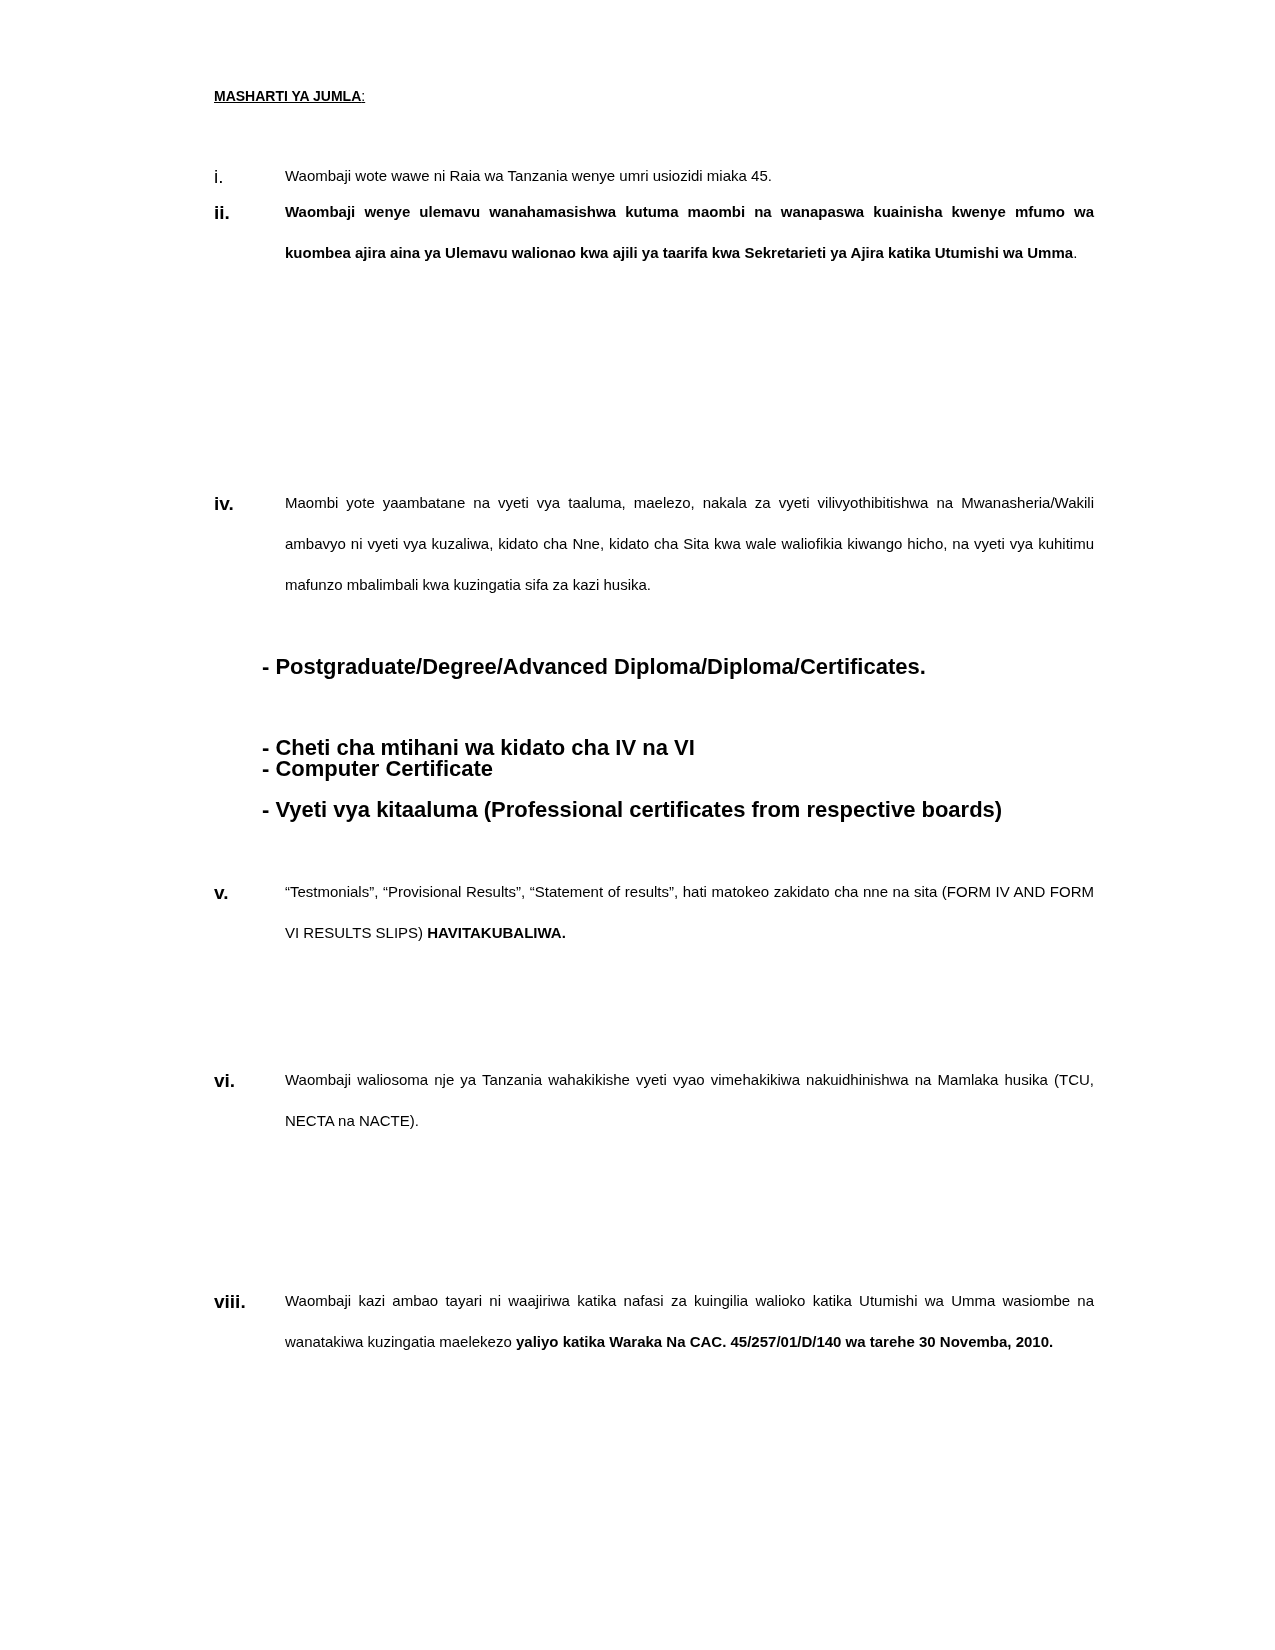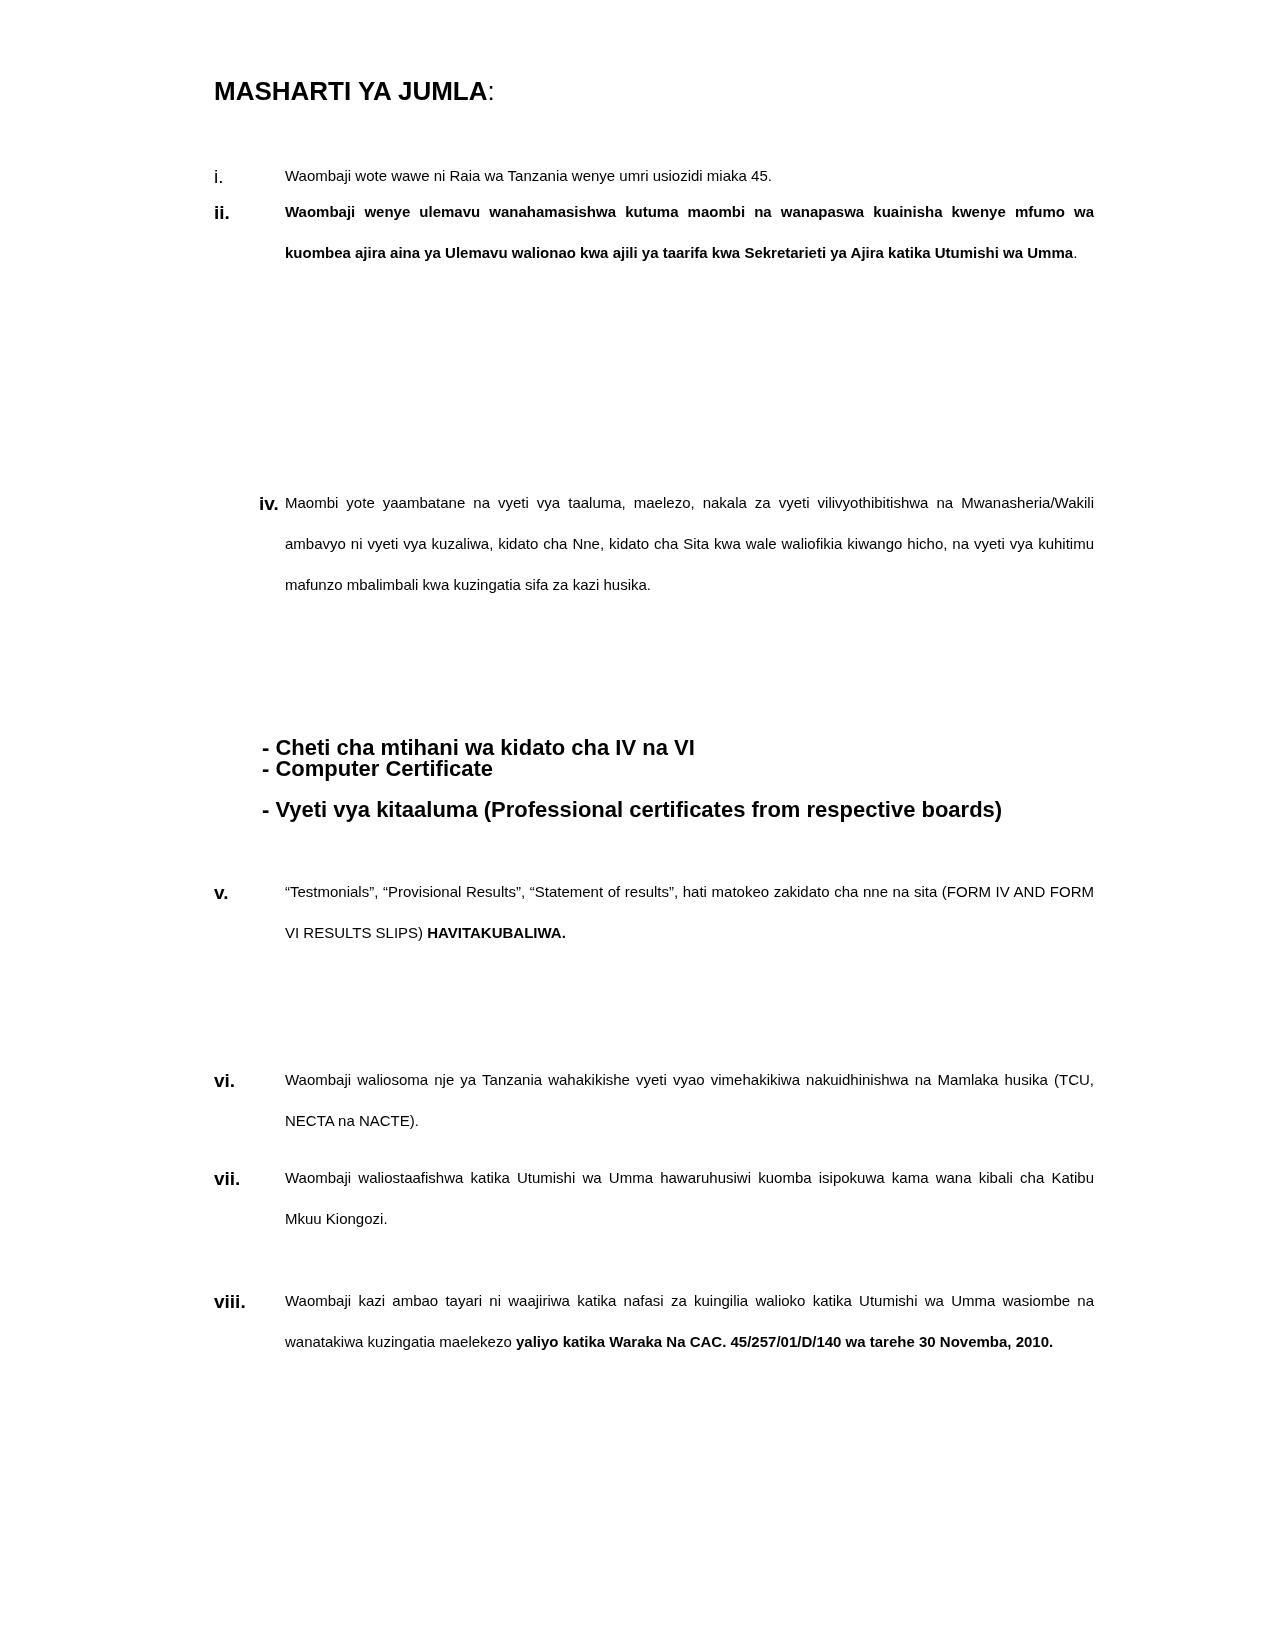--- a/index.html
+++ b/index.html
@@ -1,19 +1,19 @@
 <!DOCTYPE html>
 <html><head>
 <meta charset="utf-8">
 <style>
   html, body { margin: 0; padding: 0; background: #ffffff; }
   body { width: 1275px; height: 1650px; position: relative; overflow: hidden;
          font-family: "Liberation Sans", sans-serif; color: #000; }
   .page { position: absolute; left: 0; top: 0; width: 1275px; height: 1650px; }
-  .heading { position: absolute; left: 214px; top: 76px; font-size: 26px; font-weight: bold; }
+  .heading { position: absolute; left: 214px; top: 88px; font-size: 14px; font-weight: bold; text-decoration: underline; }
   .heading .colon { font-weight: normal; }
   .item { position: absolute; left: 214px; width: 880px; }
   .num { position: absolute; left: 0; top: 0; font-size: 19px; width: 70px; }
   .num.b { font-weight: bold; }
   .txt { margin-left: 71px; font-size: 15px; line-height: 41px; text-align: justify; }
   .txt b { font-weight: bold; }
   .sub { position: absolute; left: 262px; font-size: 22px; font-weight: bold; }
 </style>
 </head>
 <body>
@@ -29,42 +29,39 @@
     <div class="txt">Waombaji wote wawe ni Raia wa Tanzania wenye umri usiozidi miaka 45.</div>
   </div>
 
   <div class="item" style="top:191px;">
     <span class="num b" style="top:11px;">ii.</span>
     <div class="txt"><b> Waombaji wenye ulemavu wanahamasishwa kutuma maombi na wanapaswa kuainisha kwenye mfumo wa kuombea ajira aina ya Ulemavu walionao kwa ajili ya taarifa kwa Sekretarieti ya Ajira katika Utumishi wa Umma</b><span>.</span></div>
   </div>
 
 
   <div class="item" style="top:482px;">
-    <span class="num b" style="top:11px;margin-left:45px;">iv.</span>
+    <span class="num b" style="top:11px;">iv.</span>
     <div class="txt">Maombi yote yaambatane na vyeti vya taaluma, maelezo, nakala za vyeti vilivyothibitishwa na Mwanasheria/Wakili ambavyo ni vyeti vya kuzaliwa, kidato cha Nne, kidato cha Sita kwa wale waliofikia kiwango hicho, na vyeti vya kuhitimu mafunzo mbalimbali kwa kuzingatia sifa za kazi husika.</div>
   </div>
 
+  <div class="sub" style="top:654px;">- Postgraduate/Degree/Advanced Diploma/Diploma/Certificates.</div>
   <div class="sub" style="top:735px;">- Cheti cha mtihani wa kidato cha IV na VI</div>
   <div class="sub" style="top:756px;">- Computer Certificate</div>
   <div class="sub" style="top:797px;">- Vyeti vya kitaaluma (Professional certificates from respective boards)</div>
 
   <div class="item" style="top:871px;">
     <span class="num b" style="top:11px;">v.</span>
     <div class="txt"><span>“Testmonials”, “Provisional Results”, “Statement of results”, hati matokeo zakidato cha nne na sita (FORM IV AND FORM VI RESULTS SLIPS) </span><b>HAVITAKUBALIWA.</b></div>
   </div>
 
   <div class="item" style="top:1035px;margin-top:24px;">
     <span class="num b" style="top:11px;">vi.</span>
     <div class="txt">Waombaji waliosoma nje ya Tanzania wahakikishe vyeti vyao vimehakikiwa nakuidhinishwa na Mamlaka husika (TCU, NECTA na NACTE).</div>
   </div>
 
-  <div class="item" style="top:1157px;">
-    <span class="num b" style="top:11px;">vii.</span>
-    <div class="txt">Waombaji waliostaafishwa katika Utumishi wa Umma hawaruhusiwi kuomba isipokuwa kama wana kibali cha Katibu Mkuu Kiongozi.</div>
-  </div>
 
   <div class="item" style="top:1280px;">
     <span class="num b" style="top:11px;">viii.</span>
     <div class="txt"><span>Waombaji kazi ambao tayari ni waajiriwa katika nafasi za kuingilia walioko katika Utumishi wa Umma wasiombe na wanatakiwa kuzingatia maelekezo </span><b>yaliyo katika Waraka Na CAC. 45/257/01/D/140 wa tarehe 30 Novemba, 2010.</b></div>
   </div>
 
 
 </div>
 
 </body></html>

